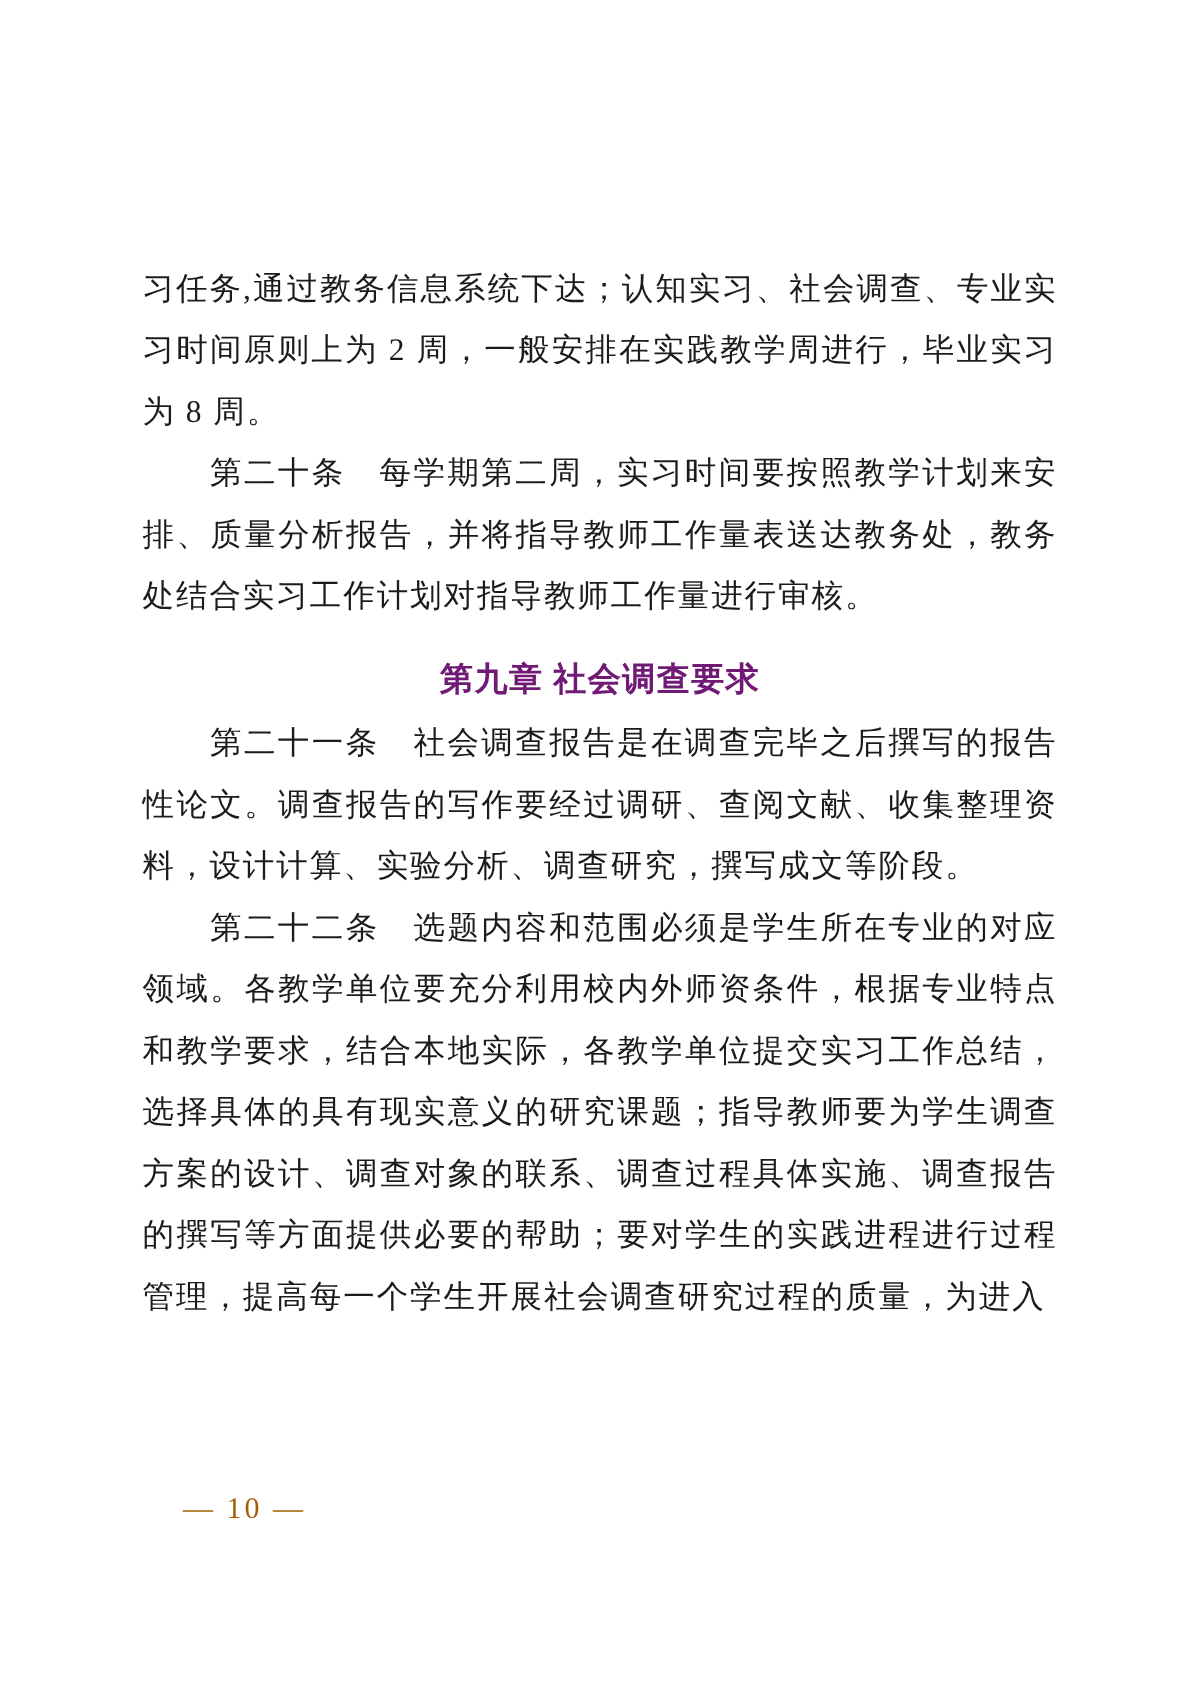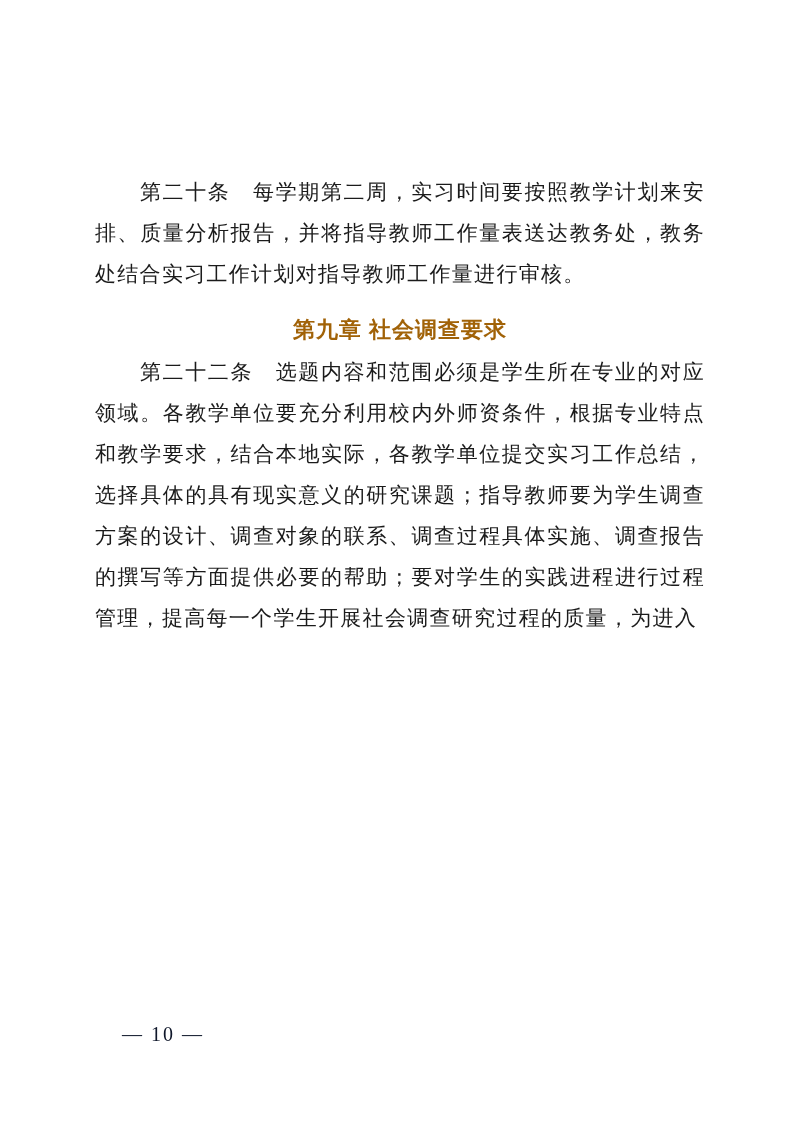--- a/index.html
+++ b/index.html
@@ -32,41 +32,43 @@
   p.body-para.indent {
     text-indent: 45px;
   }
   h2.chapter-heading {
     margin: 14px 0 2px 0;
     font-size: 22px;
     line-height: 41px;
     font-weight: bold;
     text-align: center;
     letter-spacing: 1px;
-    font-family: Liberation Sans, sans-serif;
-    color: #a16207;
+    font-family: Liberation Serif, serif;
+    color: #701a75;
   }
   .page-footer {
     position: absolute;
     left: 122px;
-    top: 1020px;
+    top: 992px;
     font-size: 20px;
     line-height: 28px;
     letter-spacing: 2px;
-    color: #0f172a;
+    color: #a16207;
     font-family: "Liberation Serif", "DejaVu Serif", serif;
   }
 </style>
 </head>
 <body>
 
 <div class="text-block">
+  <p class="body-para">习任务,通过教务信息系统下达；认知实习、社会调查、专业实习时间原则上为 2 周，一般安排在实践教学周进行，毕业实习为 8 周。</p>
 
 
   <p class="body-para indent">第二十条　每学期第二周，实习时间要按照教学计划来安排、质量分析报告，并将指导教师工作量表送达教务处，教务处结合实习工作计划对指导教师工作量进行审核。</p>
 
   <h2 class="chapter-heading">第九章 社会调查要求</h2>
 
+  <p class="body-para indent">第二十一条　社会调查报告是在调查完毕之后撰写的报告性论文。调查报告的写作要经过调研、查阅文献、收集整理资料，设计计算、实验分析、调查研究，撰写成文等阶段。</p>
 
   <p class="body-para indent">第二十二条　选题内容和范围必须是学生所在专业的对应领域。各教学单位要充分利用校内外师资条件，根据专业特点和教学要求，结合本地实际，各教学单位提交实习工作总结，选择具体的具有现实意义的研究课题；指导教师要为学生调查方案的设计、调查对象的联系、调查过程具体实施、调查报告的撰写等方面提供必要的帮助；要对学生的实践进程进行过程管理，提高每一个学生开展社会调查研究过程的质量，为进入</p>
 </div>
 
 <div class="page-footer">— 10 —</div>
 
 </body></html>

